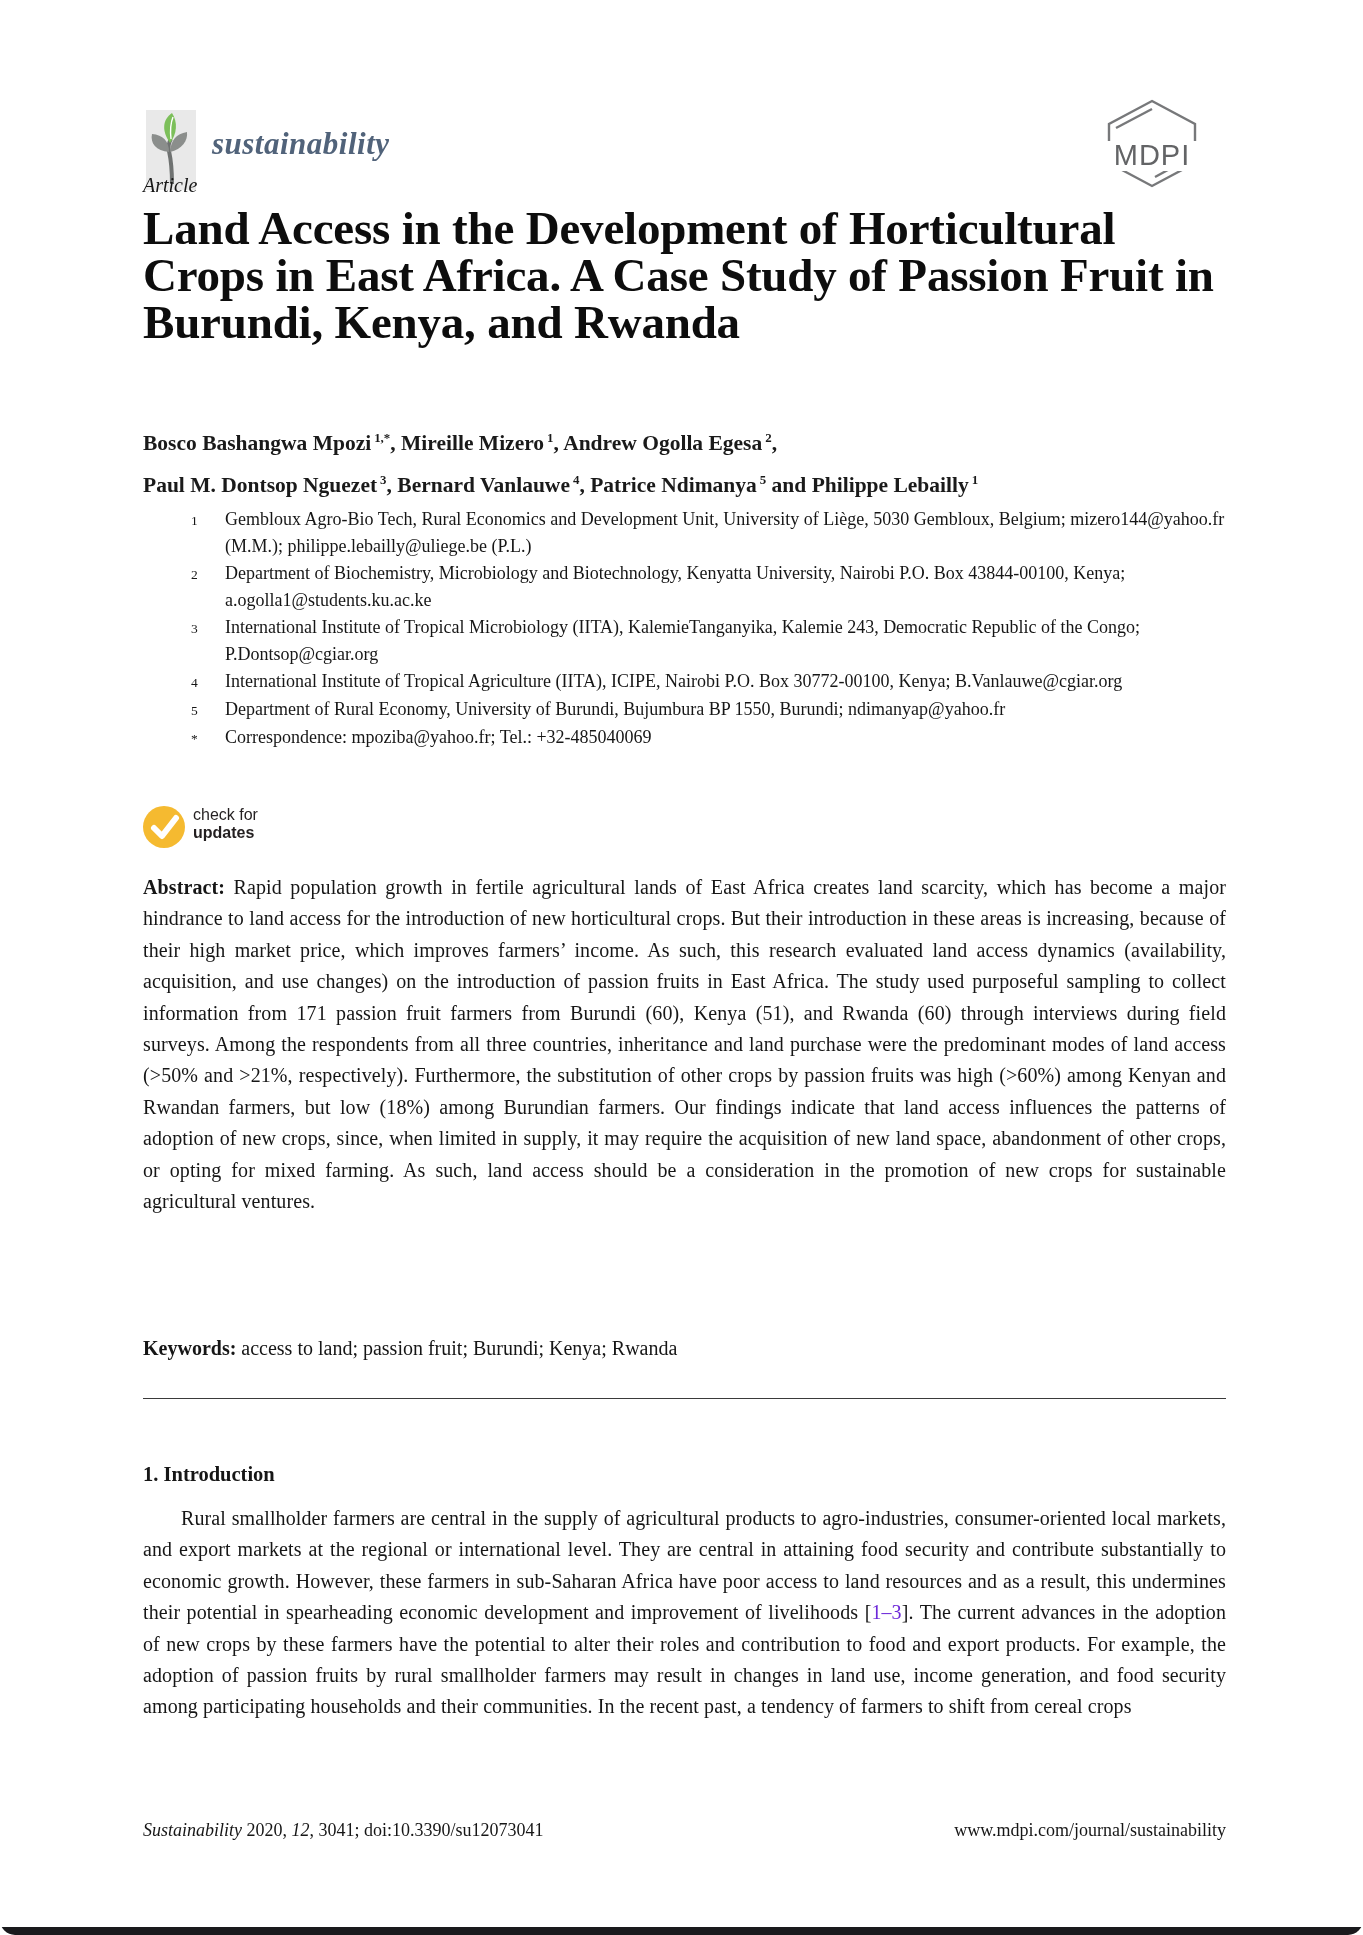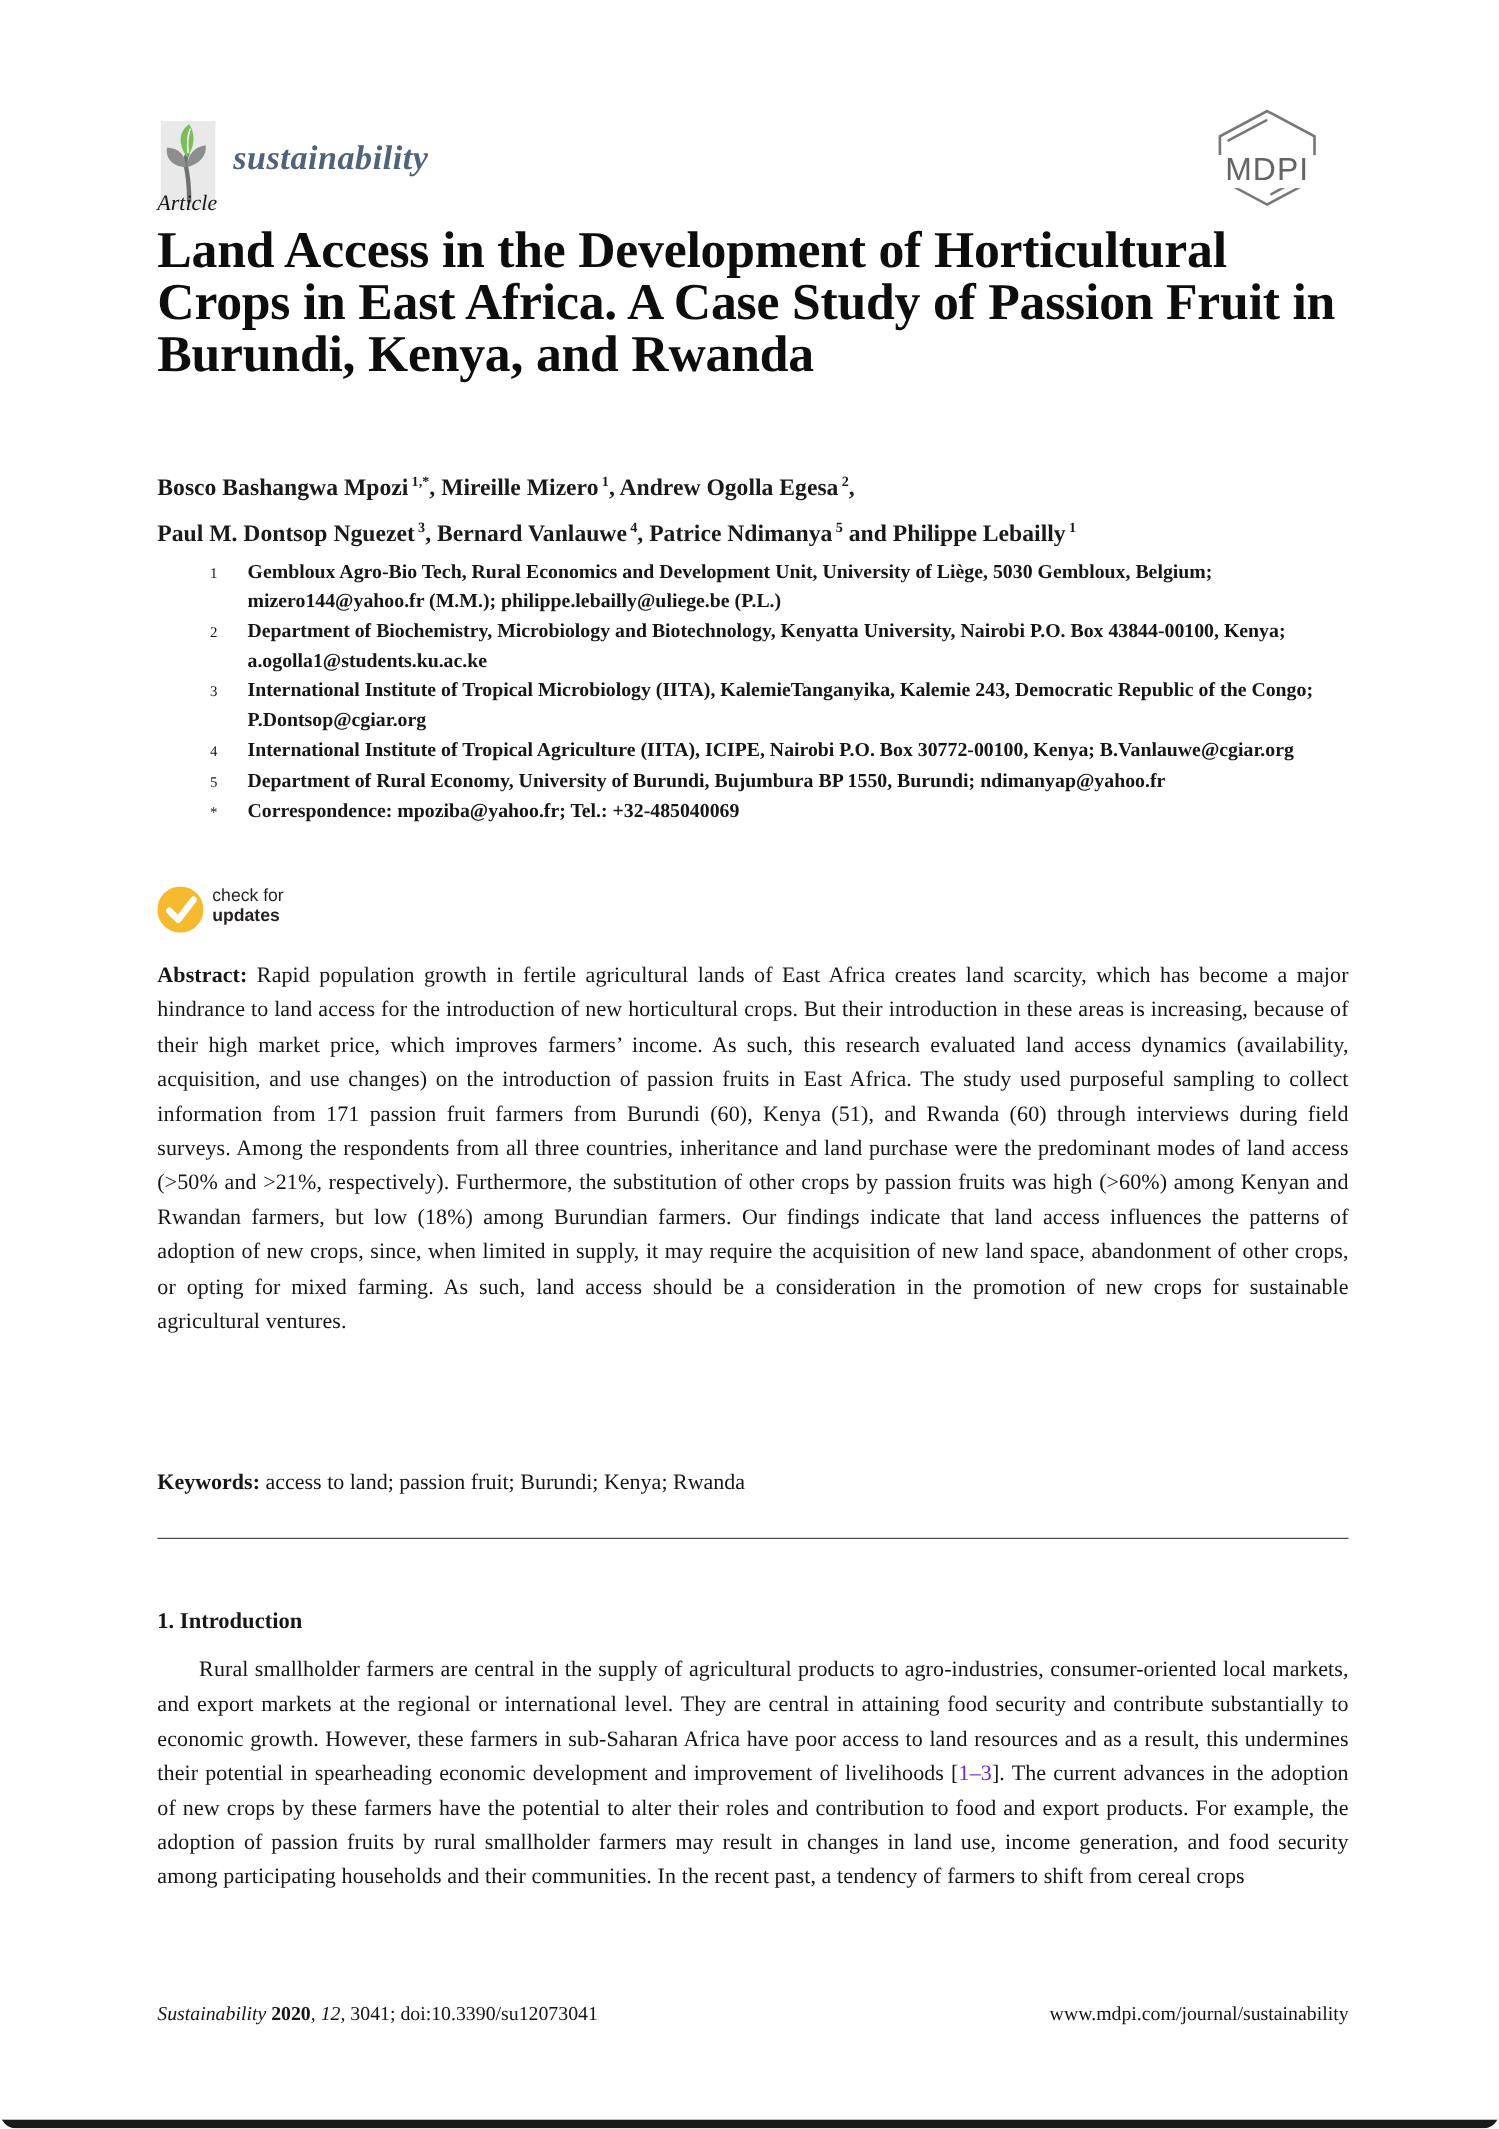--- a/index.html
+++ b/index.html
@@ -32,21 +32,21 @@
     top:205px; font-size:47px; font-weight:700; line-height:47px;
     letter-spacing:-0.2px; color:#0d0d0d;
   }
 
   .authors { top:420px; font-size:21.5px; font-weight:700; line-height:37px; color:#1a1a1a; }
   .authors sup { font-size:60%; margin-left:3px; }
 
   .affiliations { top:506px; left:191px; width:1035px; font-size:18px; line-height:27px; }
   .aff-row { display:flex; }
   .aff-num { flex:0 0 34px; font-size:13.5px; padding-top:1px; }
-  .aff-text { flex:1;font-weight:bold; }
+  .aff-text { flex:1; }
 
   .dates-row { top:806px; display:flex; justify-content:space-between; align-items:center; }
   .dates-text { font-size:19.5px; }
   .update-badge { display:flex; align-items:flex-start; gap:8px; cursor:pointer; }
   .update-text { font-family:"Liberation Sans",sans-serif; font-size:16px; line-height:18px; color:#231f20; }
   .update-text .b2 { font-weight:700; }
 
   .abstract { top:872px; font-size:20px; line-height:31.4px; text-align:justify; letter-spacing:0.1px; }
   .bold-label { font-weight:700; }
 
@@ -54,21 +54,21 @@
 
   .divider { top:1398px; left:143px; width:1083px; border-top:1.6px solid #3a3a3a; height:0; }
 
   .section-heading { top:1463px; font-size:20.5px; font-weight:700; }
 
   .intro-para { top:1503px; font-size:20px; line-height:31.4px; text-align:justify; text-indent:38px; letter-spacing:0.1px; }
   .citation-link { color:#6d28d9; cursor:pointer; }
 
   .footer { top:1820px; display:flex; justify-content:space-between; font-size:18px; }
   .it { font-style:italic; }
-  .bd { font-weight:700; }
+  .bd { font-weight:400; }
 
   .bottom-bar { left:0; top:1927px; width:1363px; height:8px; background:#1a1a1d; }
 </style>
 </head>
 <body>
 
 <div class="page">
 
   <div class="logo-icon">
     <svg width="50" height="80" viewBox="0 0 50 80" xmlns="http://www.w3.org/2000/svg">

